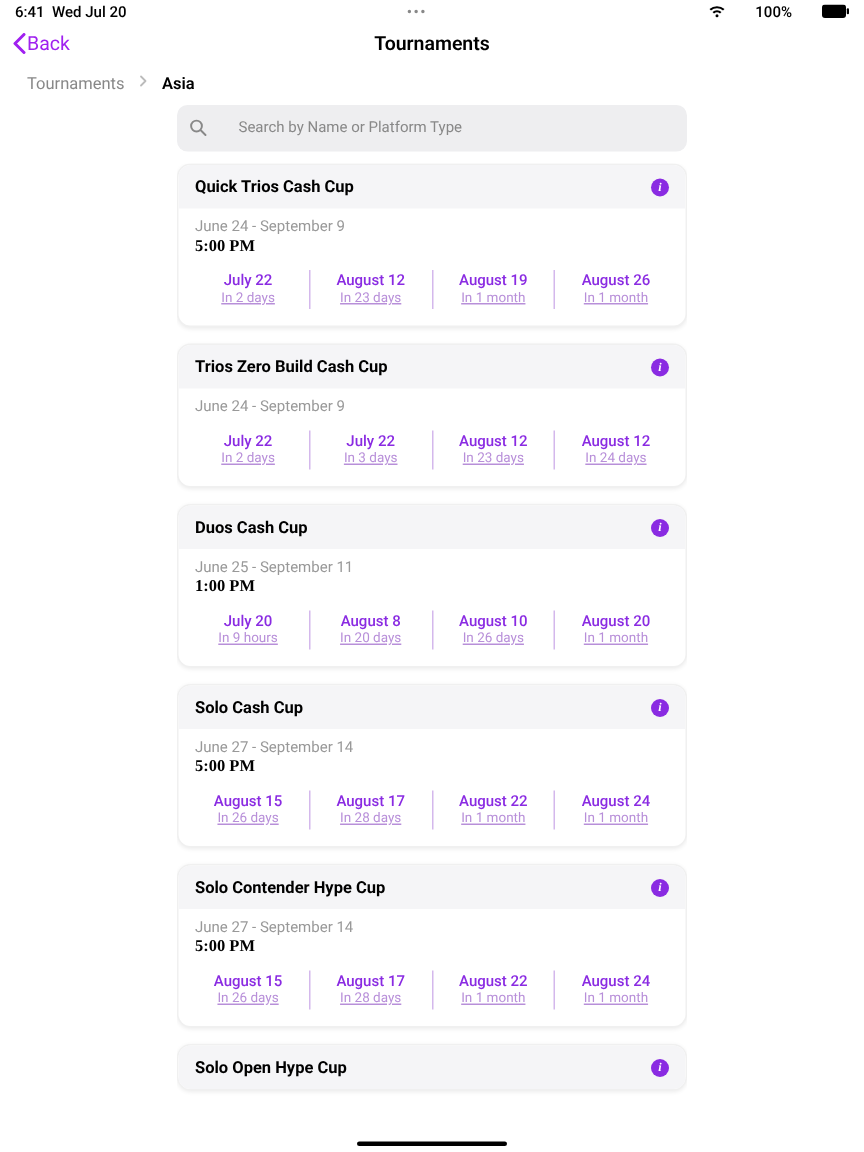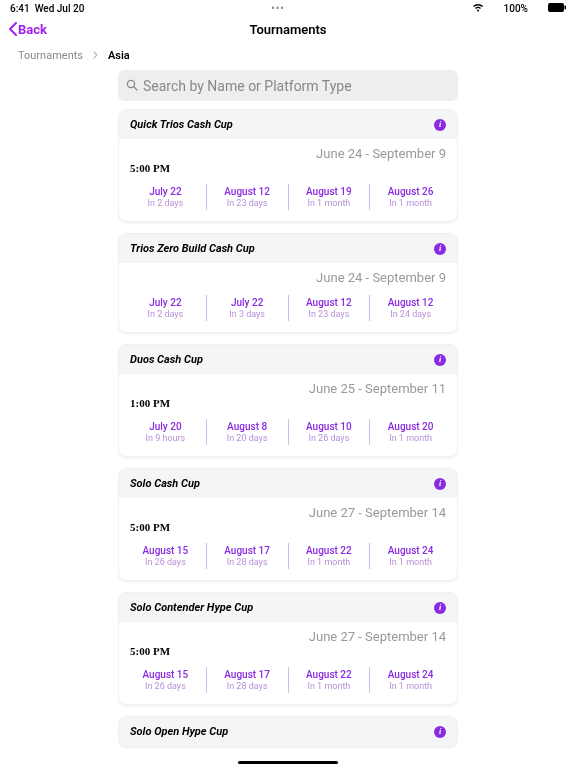--- a/index.html
+++ b/index.html
@@ -3,47 +3,47 @@
 <meta charset="utf-8">
 <style>
 * { margin: 0; padding: 0; box-sizing: border-box; font-family: -apple-system, BlinkMacSystemFont, "Segoe UI", Roboto, Helvetica, Arial, sans-serif; }
 body { width: 576px; height: 768px; background: #fff; overflow: hidden; position: relative; }
 .status-bar { display: flex; justify-content: space-between; align-items: center; padding: 2px 10px 0 10px; font-size: 10px; font-weight: 500; height: 15px; }
 .status-left { display: flex; gap: 5px; align-items: center; }
 .status-right { display: flex; gap: 20px; align-items: center; }
 .battery-pct { font-size: 10px; }
 .status-center { font-size: 10px; color: #888; letter-spacing: 1px; }
 .nav-bar { position: relative; height: 28px; display: flex; align-items: center; justify-content: center; }
-.back-btn { position: absolute; left: 8px; display: flex; color: #a020f0; font-size: 13px; font-weight: 700; }
+.back-btn { position: absolute; left: 8px; display: flex; color: #a020f0; font-size: 13px; font-weight: 400; }
 .back-btn svg { margin-right: -1px; }
 .nav-title { font-size: 13px; font-weight: 600; }
 .breadcrumb { display: flex; align-items: center; padding: 6px 18px 8px 18px; font-size: 11px; gap: 10px; }
 .breadcrumb-item { color: #888; }
 .breadcrumb-current { color: #000; font-weight: 600; }
 .breadcrumb-sep { color: #bbb; font-size: 9px; }
 .content { padding: 0 118px; }
 .search-box { background: #eeeef0; border-radius: 7px; padding: 6px 8px; display: flex; align-items: center; gap: 5px; margin-bottom: 8px; }
-.search-box input { border: none; background: transparent; outline: none; font-size: 14px; color: #888; width: 100%; }
+.search-box input { border: none; background: transparent; outline: none; font-size: 10px; color: #888; width: 100%; margin-left: 16px; }
 .search-box input::placeholder { color: #888; }
 .search-icon { color: #888; }
 .filters-row { display: flex; align-items: center; justify-content: space-between; padding: 7px 4px 8px 4px; }
 .filters-left { display: flex; align-items: center; gap: 8px; }
 .filters-label { font-size: 11px; font-weight: 400; }
 .card { background: #fff; border-radius: 9px; box-shadow: 0 1px 3px rgba(0,0,0,0.08); margin-bottom: 11px; overflow: hidden; border: 1px solid #f0f0f0; }
 .card-header { background: #f5f5f7; padding: 8px 11px; display: flex; justify-content: space-between; align-items: center; }
-.card-title { font-size: 11px; font-weight: 700; font-style: italic; }
+.card-title { font-size: 11px; font-weight: 700; }
 .info-badge { width: 12px; height: 12px; background: #8a2be2; border-radius: 50%; color: #fff; font-size: 8px; font-weight: 700; display: flex; align-items: center; justify-content: center; font-style: italic; font-family: Georgia, serif; }
 .card-sub { padding: 7px 11px 2px 11px; }
-.card-dates { font-size: 13px; color: #999; text-align: right; }
+.card-dates { font-size: 10px; color: #999; }
 .card-time { font-size: 11px; font-weight: 700; margin-top: 1px; font-family: Liberation Serif, serif; }
 .sessions { display: flex; padding: 8px 6px 11px 6px; }
 .session { flex: 1; text-align: center; border-left: 1.5px solid #d4b8ec; padding: 2px 0; }
 .session:first-child { border-left: none; }
 .session-date { color: #8a2be2; font-size: 10px; font-weight: 500; }
-.session-rel { color: #b88fd9; font-size: 9px; margin-top: 1px; }
+.session-rel { color: #b88fd9; font-size: 9px; margin-top: 1px; text-decoration: underline; }
 .home-indicator { position: absolute; bottom: 4px; left: 50%; transform: translateX(-50%); width: 100px; height: 3px; background: #000; border-radius: 3px; }
 .cards-scroll { height: 640px; overflow-y: hidden; }
 </style>
 </head>
 <body>
 
 <div class="status-bar">
   <div class="status-left">
     <span>6:41</span>
     <span>Wed Jul 20</span>

